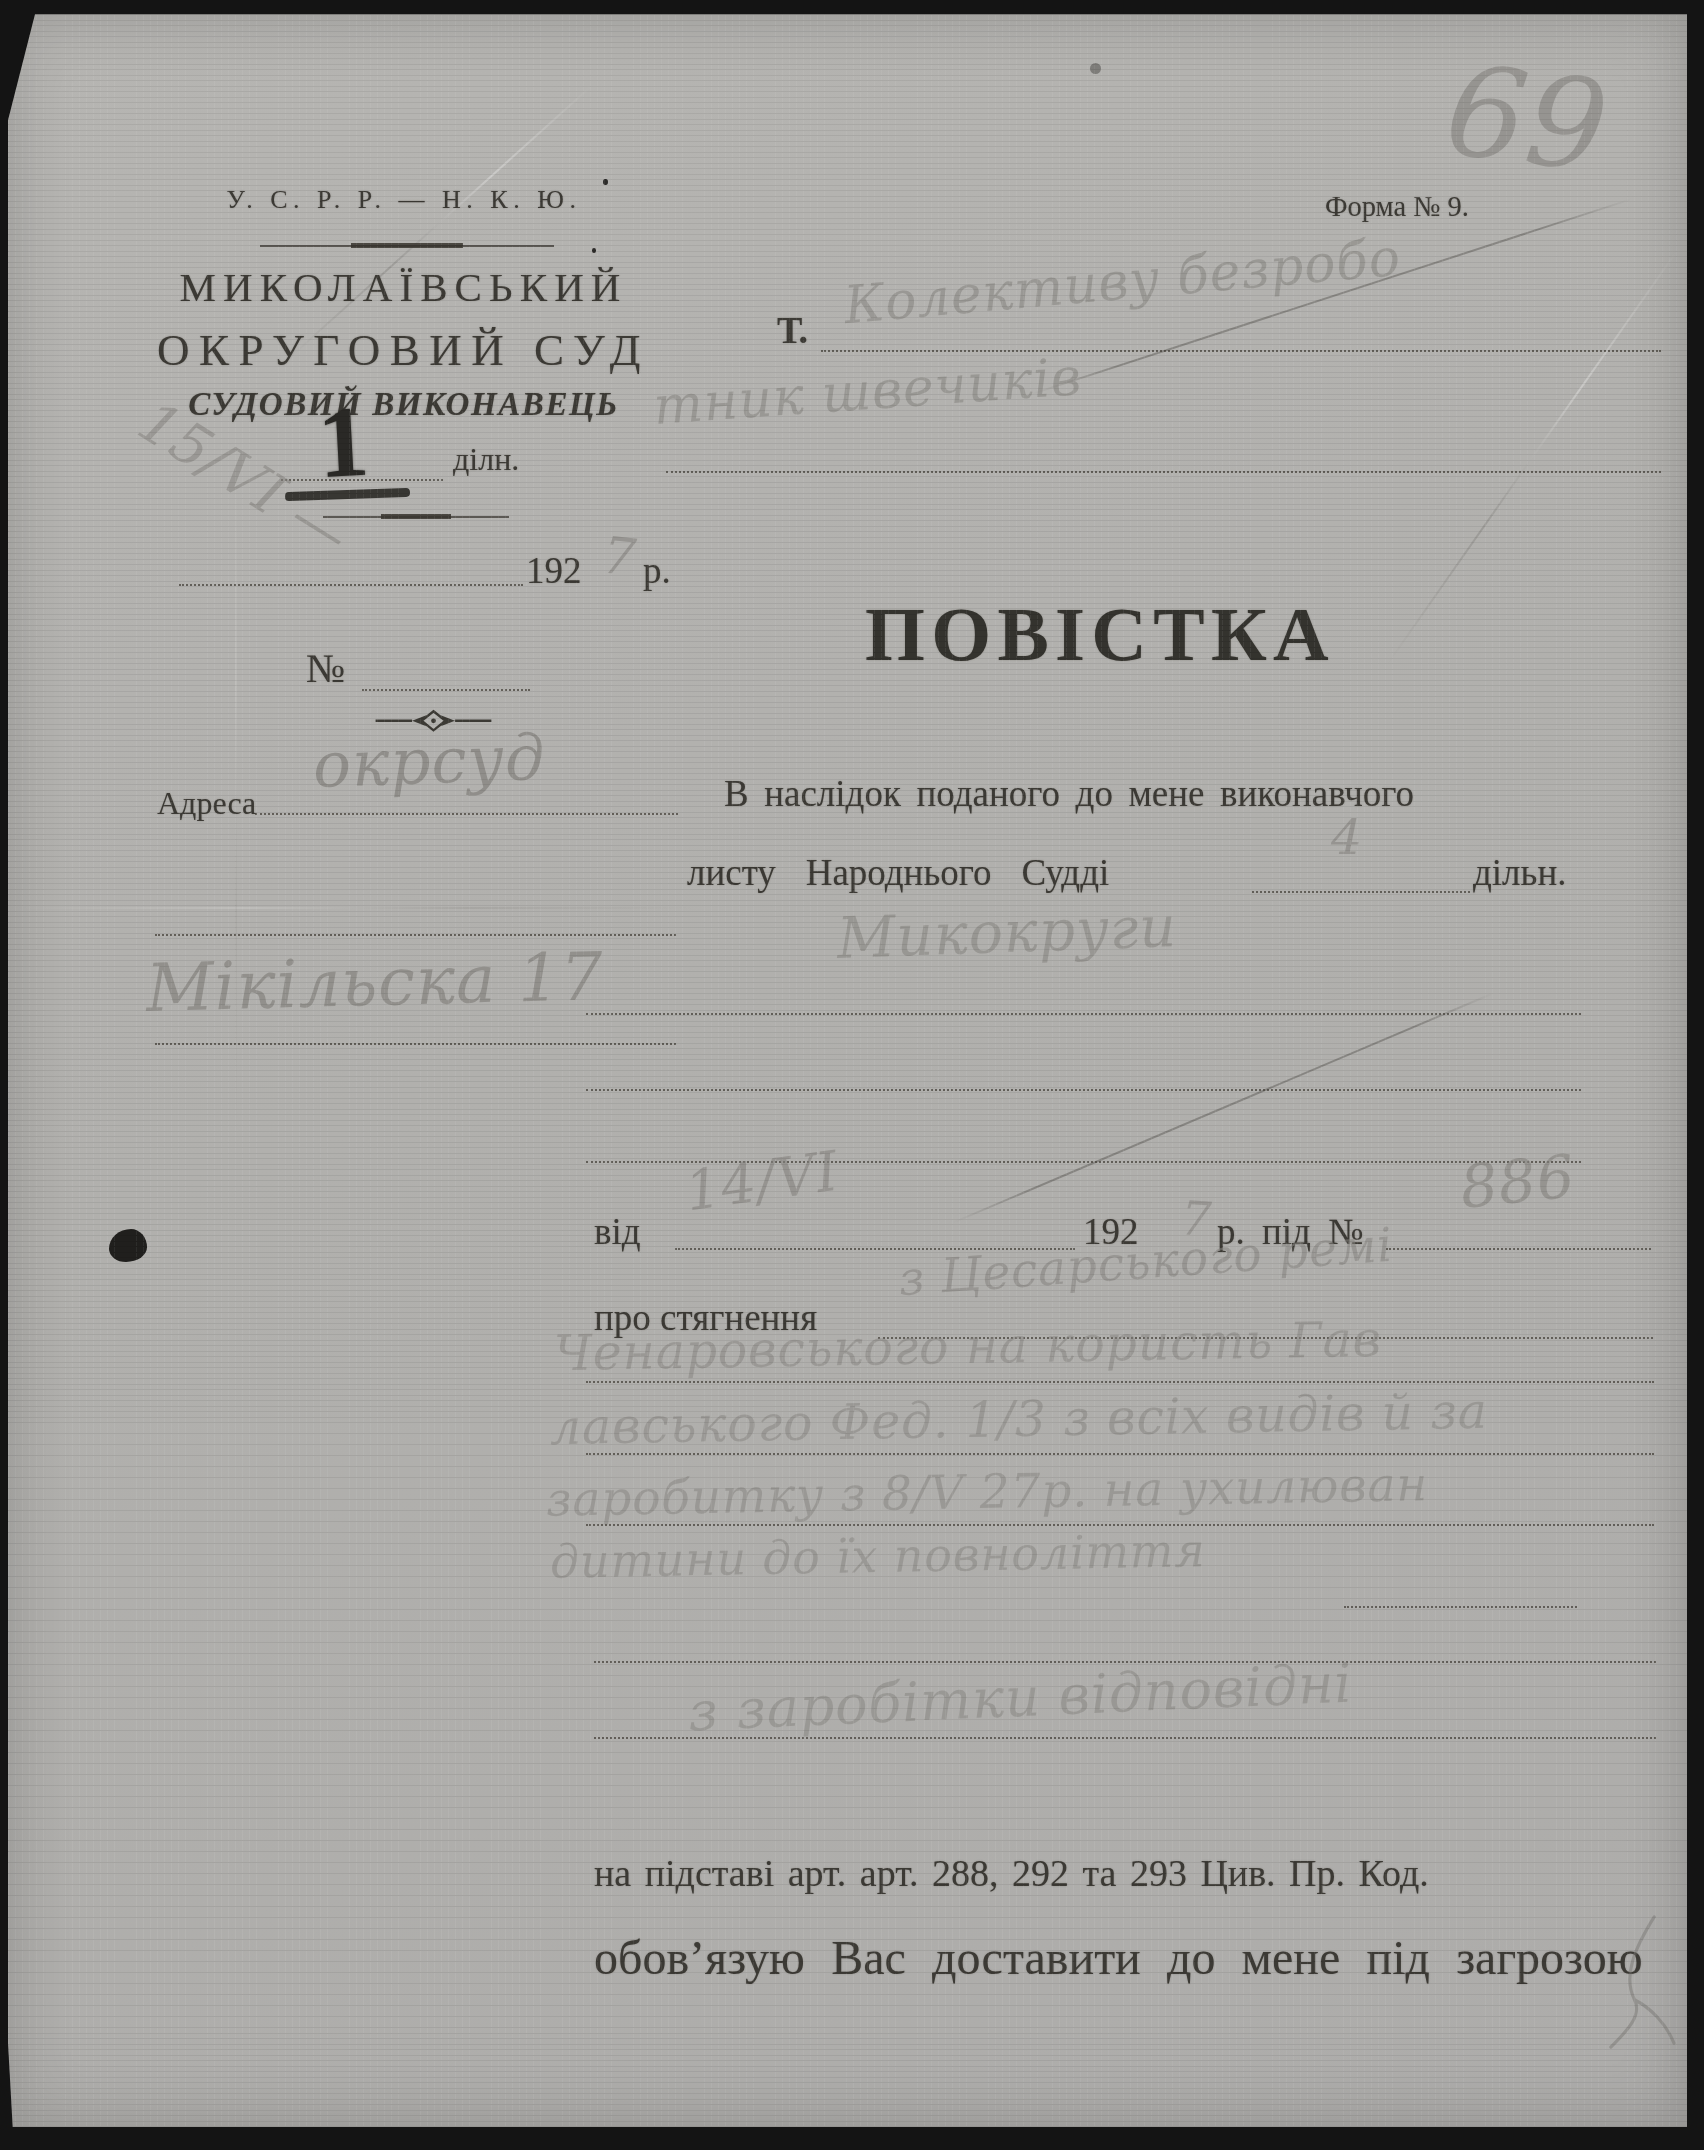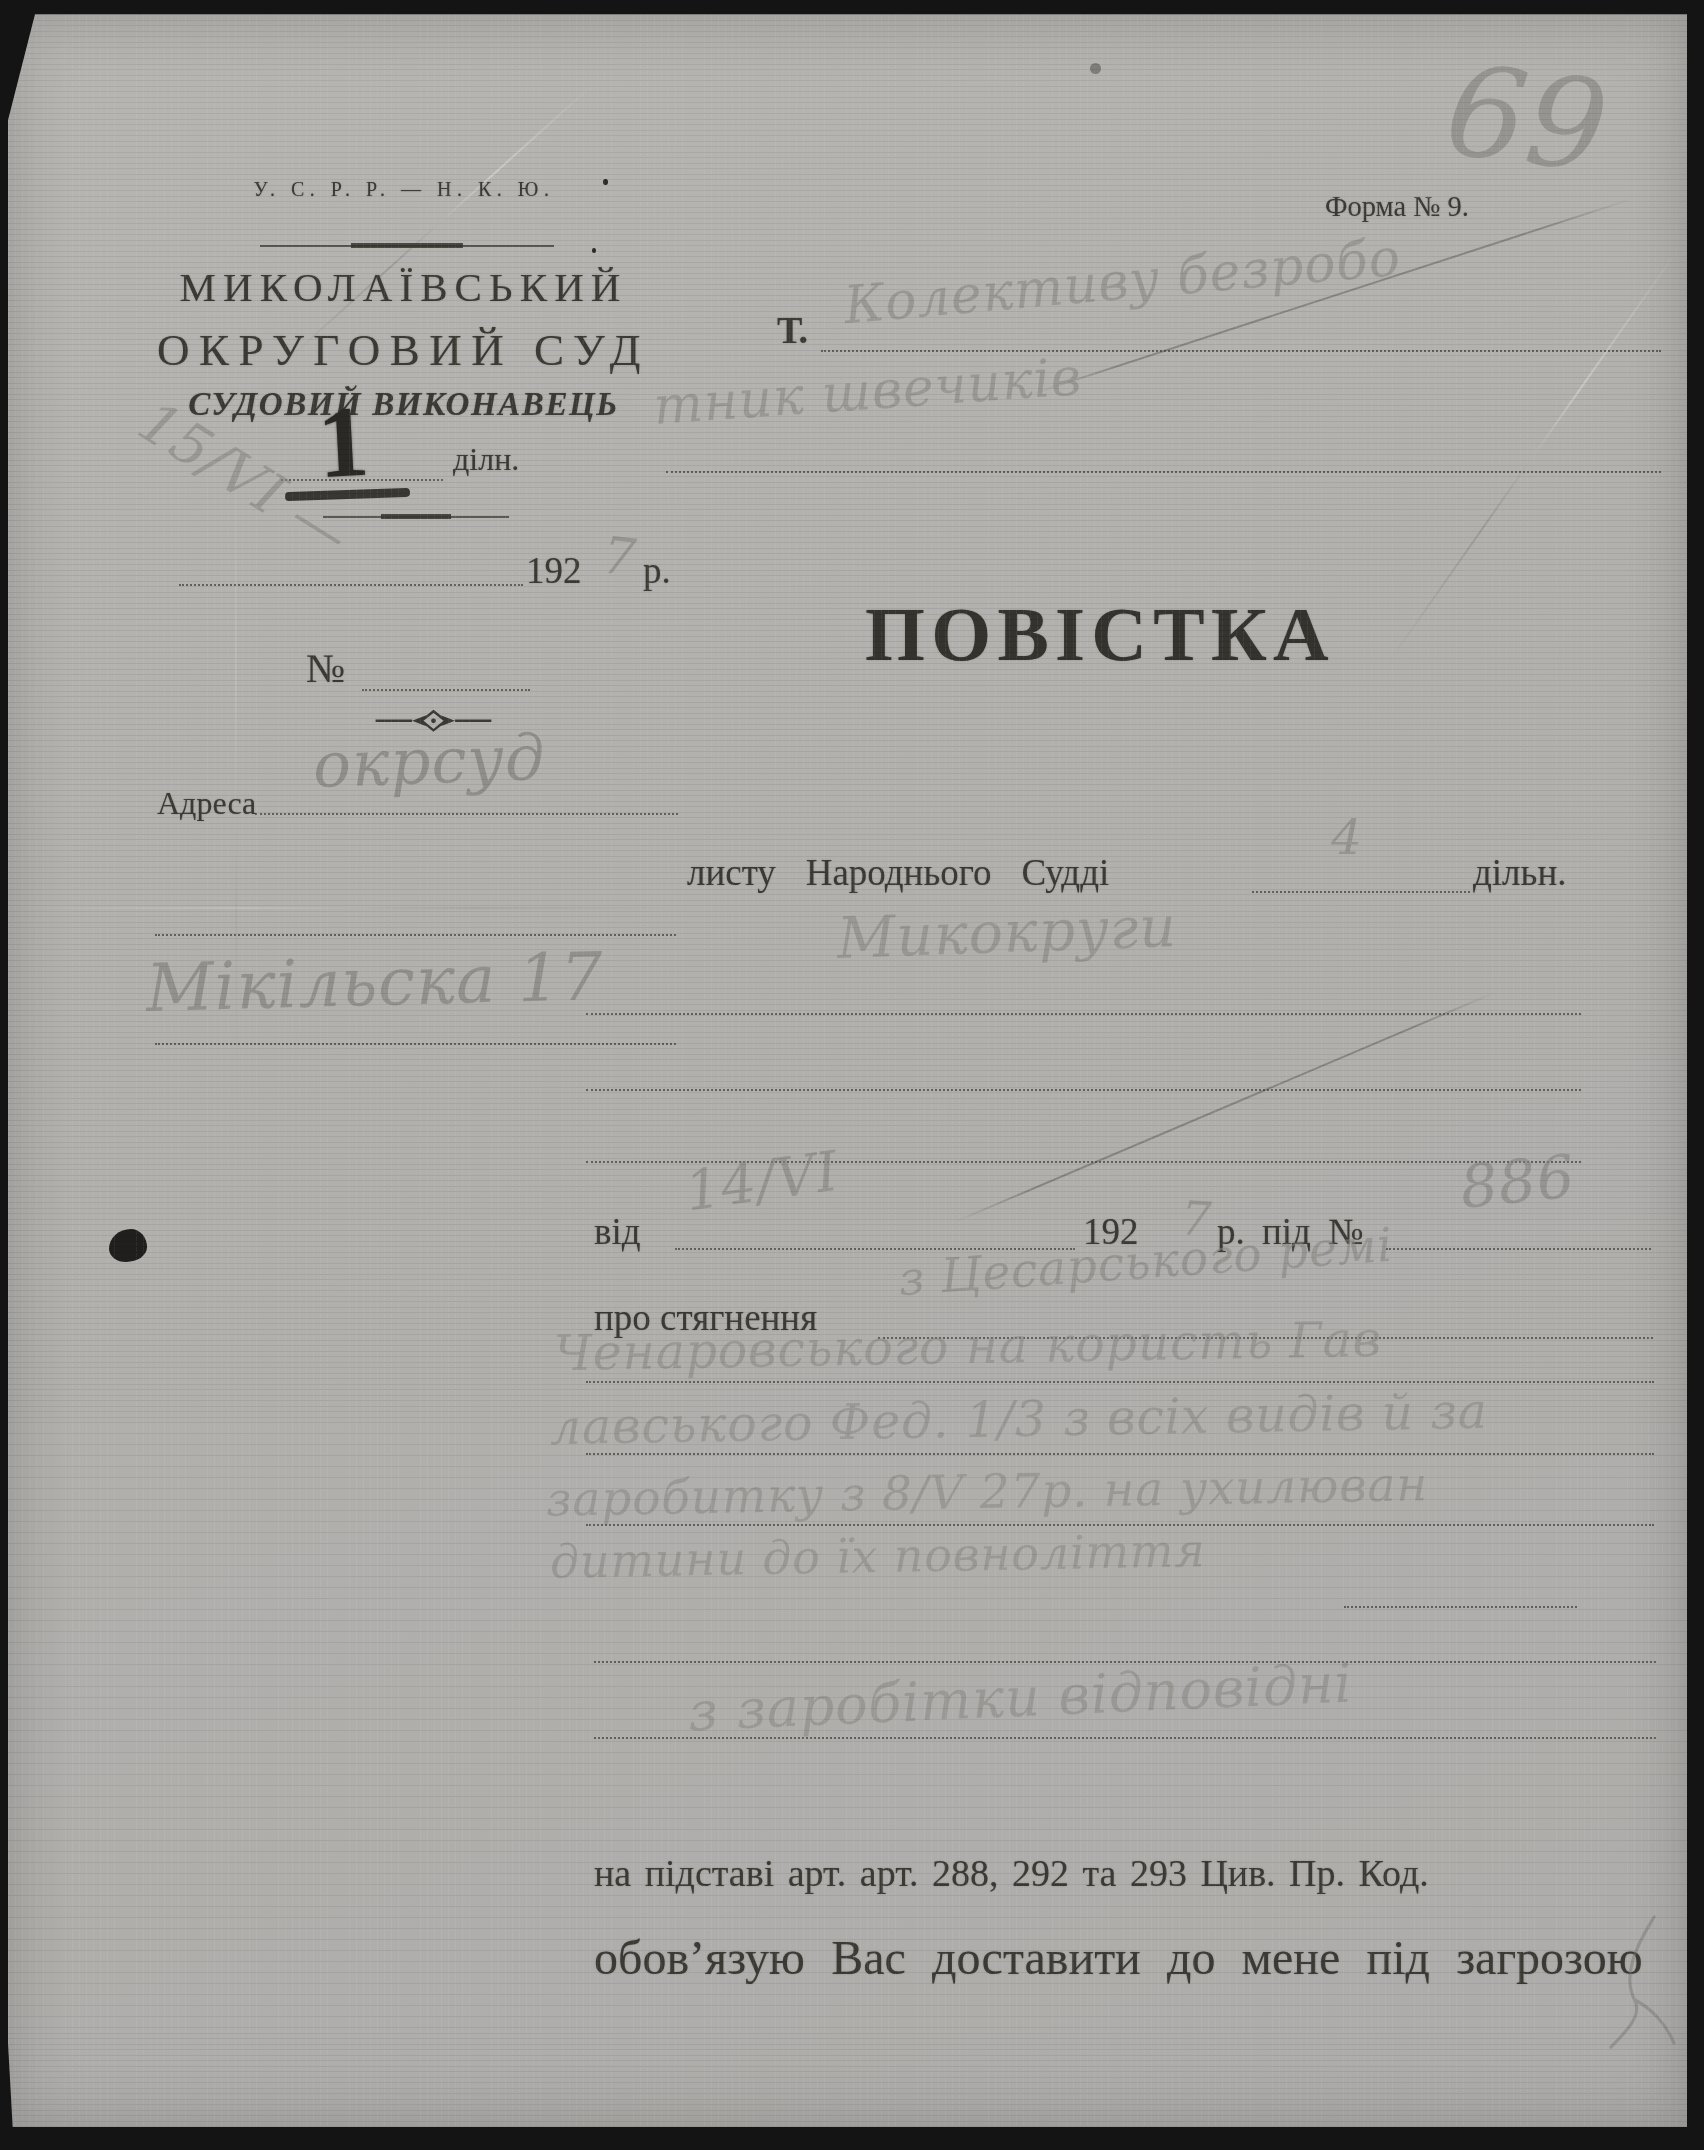--- a/index.html
+++ b/index.html
@@ -37,21 +37,21 @@
     <div class="crease" style="left:1670px;top:237px;width:506px;transform:rotate(125deg);"></div>
     <div class="crease" style="left:8px;top:893px;width:680px;opacity:.5;"></div>
     <div class="crease" style="left:229px;top:443px;width:680px;transform:rotate(90deg);opacity:.35;"></div>
     <div class="pstroke" style="left:1624px;top:186px;width:633px;transform:rotate(162deg);"></div>
     <div class="pstroke" style="left:1486px;top:980px;width:587px;transform:rotate(157deg);"></div>
     <div class="blot" style="left:101px;top:1215px;width:38px;height:33px;"></div>
     <div class="speck" style="left:595px;top:165px;width:4.7px;height:6.3px;"></div>
     <div class="speck" style="left:584px;top:234px;width:4px;height:4.7px;"></div>
     <div class="speck" style="left:1082px;top:49px;width:11px;height:11px;opacity:.4;"></div>
 
-    <div class="el print center" style="left:127px;top:164px;width:538px;font-size:20px;letter-spacing:5.5px;">У. С. Р. Р.  —  Н. К. Ю.</div>
+    <div class="el print center" style="left:127px;top:171px;width:538px;font-size:26px;letter-spacing:5.5px;">У. С. Р. Р.  —  Н. К. Ю.</div>
     <div class="divider" style="left:252px;top:228px;width:294px;"></div>
     <div class="el print center" style="left:95px;top:249px;width:601px;font-size:41px;letter-spacing:7.1px;">МИКОЛАЇВСЬКИЙ</div>
     <div class="el print center" style="left:95px;top:310px;width:601px;font-size:45px;letter-spacing:9.5px;">ОКРУГОВИЙ СУД</div>
     <div class="el print center bold" style="left:95px;top:372px;width:601px;font-size:33px;letter-spacing:1.6px;font-style:italic;">СУДОВИЙ ВИКОНАВЕЦЬ</div>
 
     <div class="dots" style="left:273px;top:465px;width:162px;"></div>
     <div class="el print" style="left:445px;top:427px;font-size:32px;">ділн.</div>
     <div class="el bold" style="left:310px;top:370px;font-size:101px;color:#2a2926;transform:rotate(-3deg);text-shadow:0 0 2.4px rgba(35,34,30,.6);">1</div>
     <div class="el" style="left:277px;top:476px;width:125px;height:8.7px;background:#2a2926;border-radius:4px;transform:rotate(-2deg);opacity:.9;"></div>
     <div class="divider" style="left:315px;top:499px;width:186px;"></div>
@@ -88,20 +88,21 @@
     <div class="el pencil" style="left:1439px;top:32px;font-size:125px;transform:rotate(7deg);opacity:.62;">69</div>
 
     <div class="el print bold" style="left:769px;top:294px;font-size:38px;">Т.</div>
     <div class="dots" style="left:813px;top:336px;width:840px;"></div>
     <div class="el pencil" style="left:835px;top:237px;font-size:52px;transform:rotate(-5deg);opacity:.55;">Колективу безробо</div>
     <div class="el pencil" style="left:645px;top:347px;font-size:52px;transform:rotate(-4deg);opacity:.55;">тник швечиків</div>
     <div class="dots" style="left:658px;top:457px;width:995px;"></div>
 
     <div class="el print center bold" style="left:807px;top:576px;width:570px;font-size:77px;letter-spacing:6.3px;color:#34332e;">ПОВІСТКА</div>
 
+    <div class="el print" style="left:716px;top:758px;font-size:37px;word-spacing:6.3px;">В наслідок поданого до мене виконавчого</div>
     <div class="el print" style="left:679px;top:837px;font-size:37px;word-spacing:20.6px;">листу  Народнього  Судді</div>
     <div class="el pencil" style="left:1323px;top:795px;font-size:49px;opacity:.6;">4</div>
     <div class="dots" style="left:1244px;top:877px;width:218px;"></div>
     <div class="el print" style="left:1465px;top:837px;font-size:37px;">дільн.</div>
     <div class="el pencil" style="left:829px;top:885px;font-size:57px;transform:rotate(-2deg);opacity:.55;">Микокруги</div>
 
     <div class="dots" style="left:578px;top:999px;width:995px;"></div>
     <div class="dots" style="left:578px;top:1075px;width:995px;"></div>
     <div class="dots" style="left:578px;top:1147px;width:995px;"></div>
 

